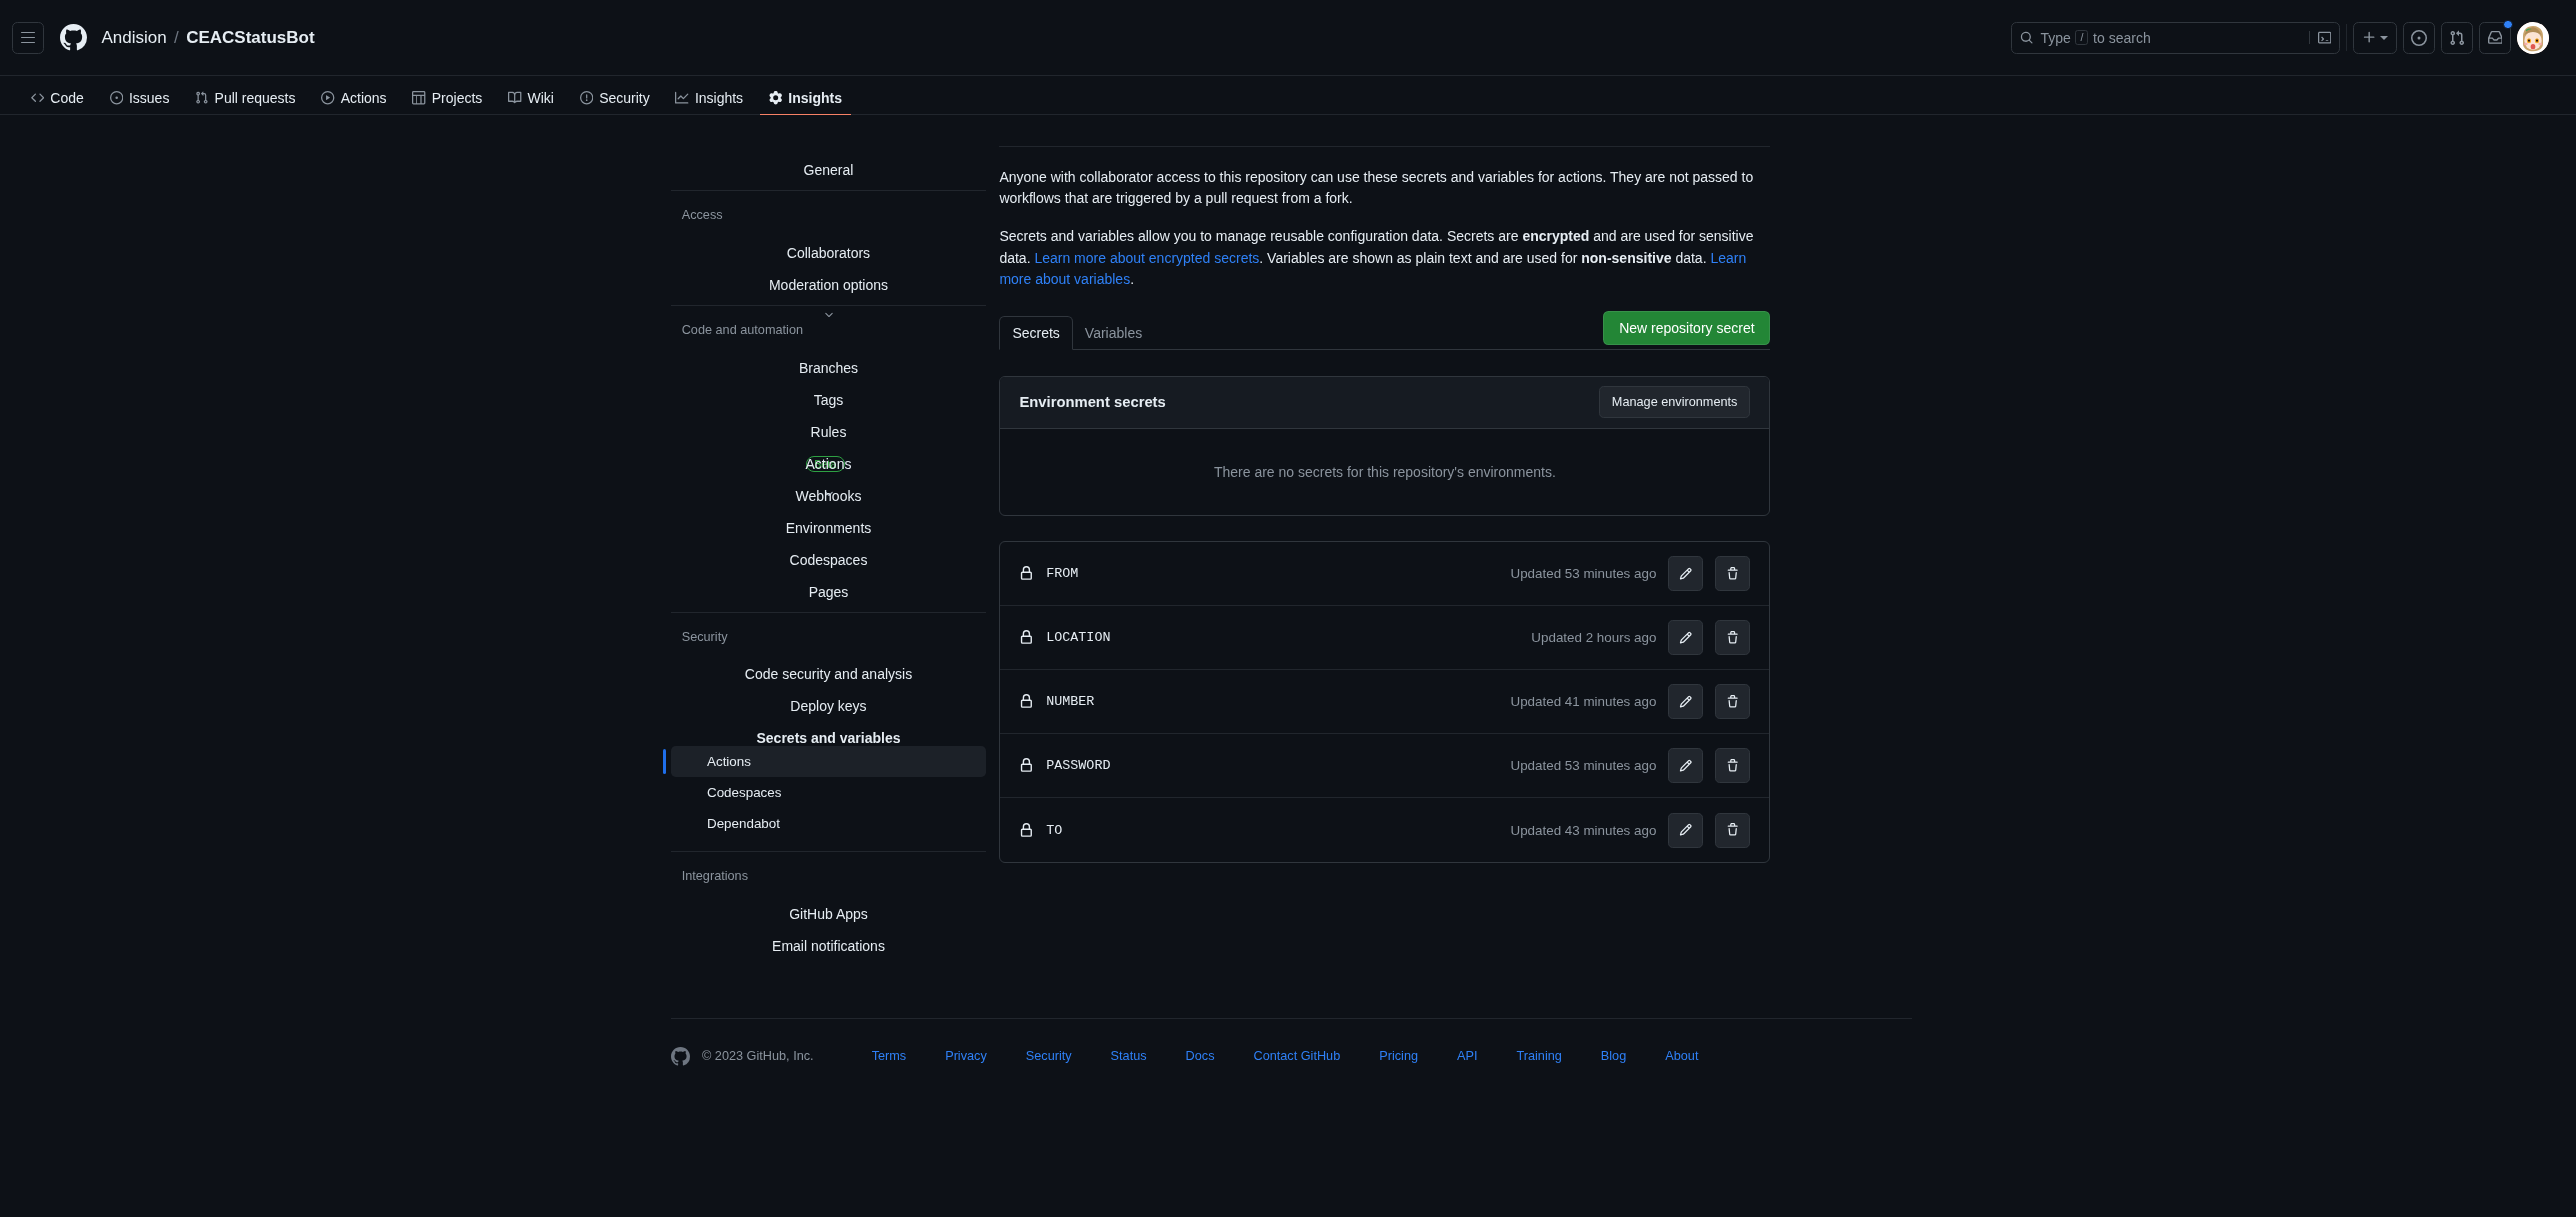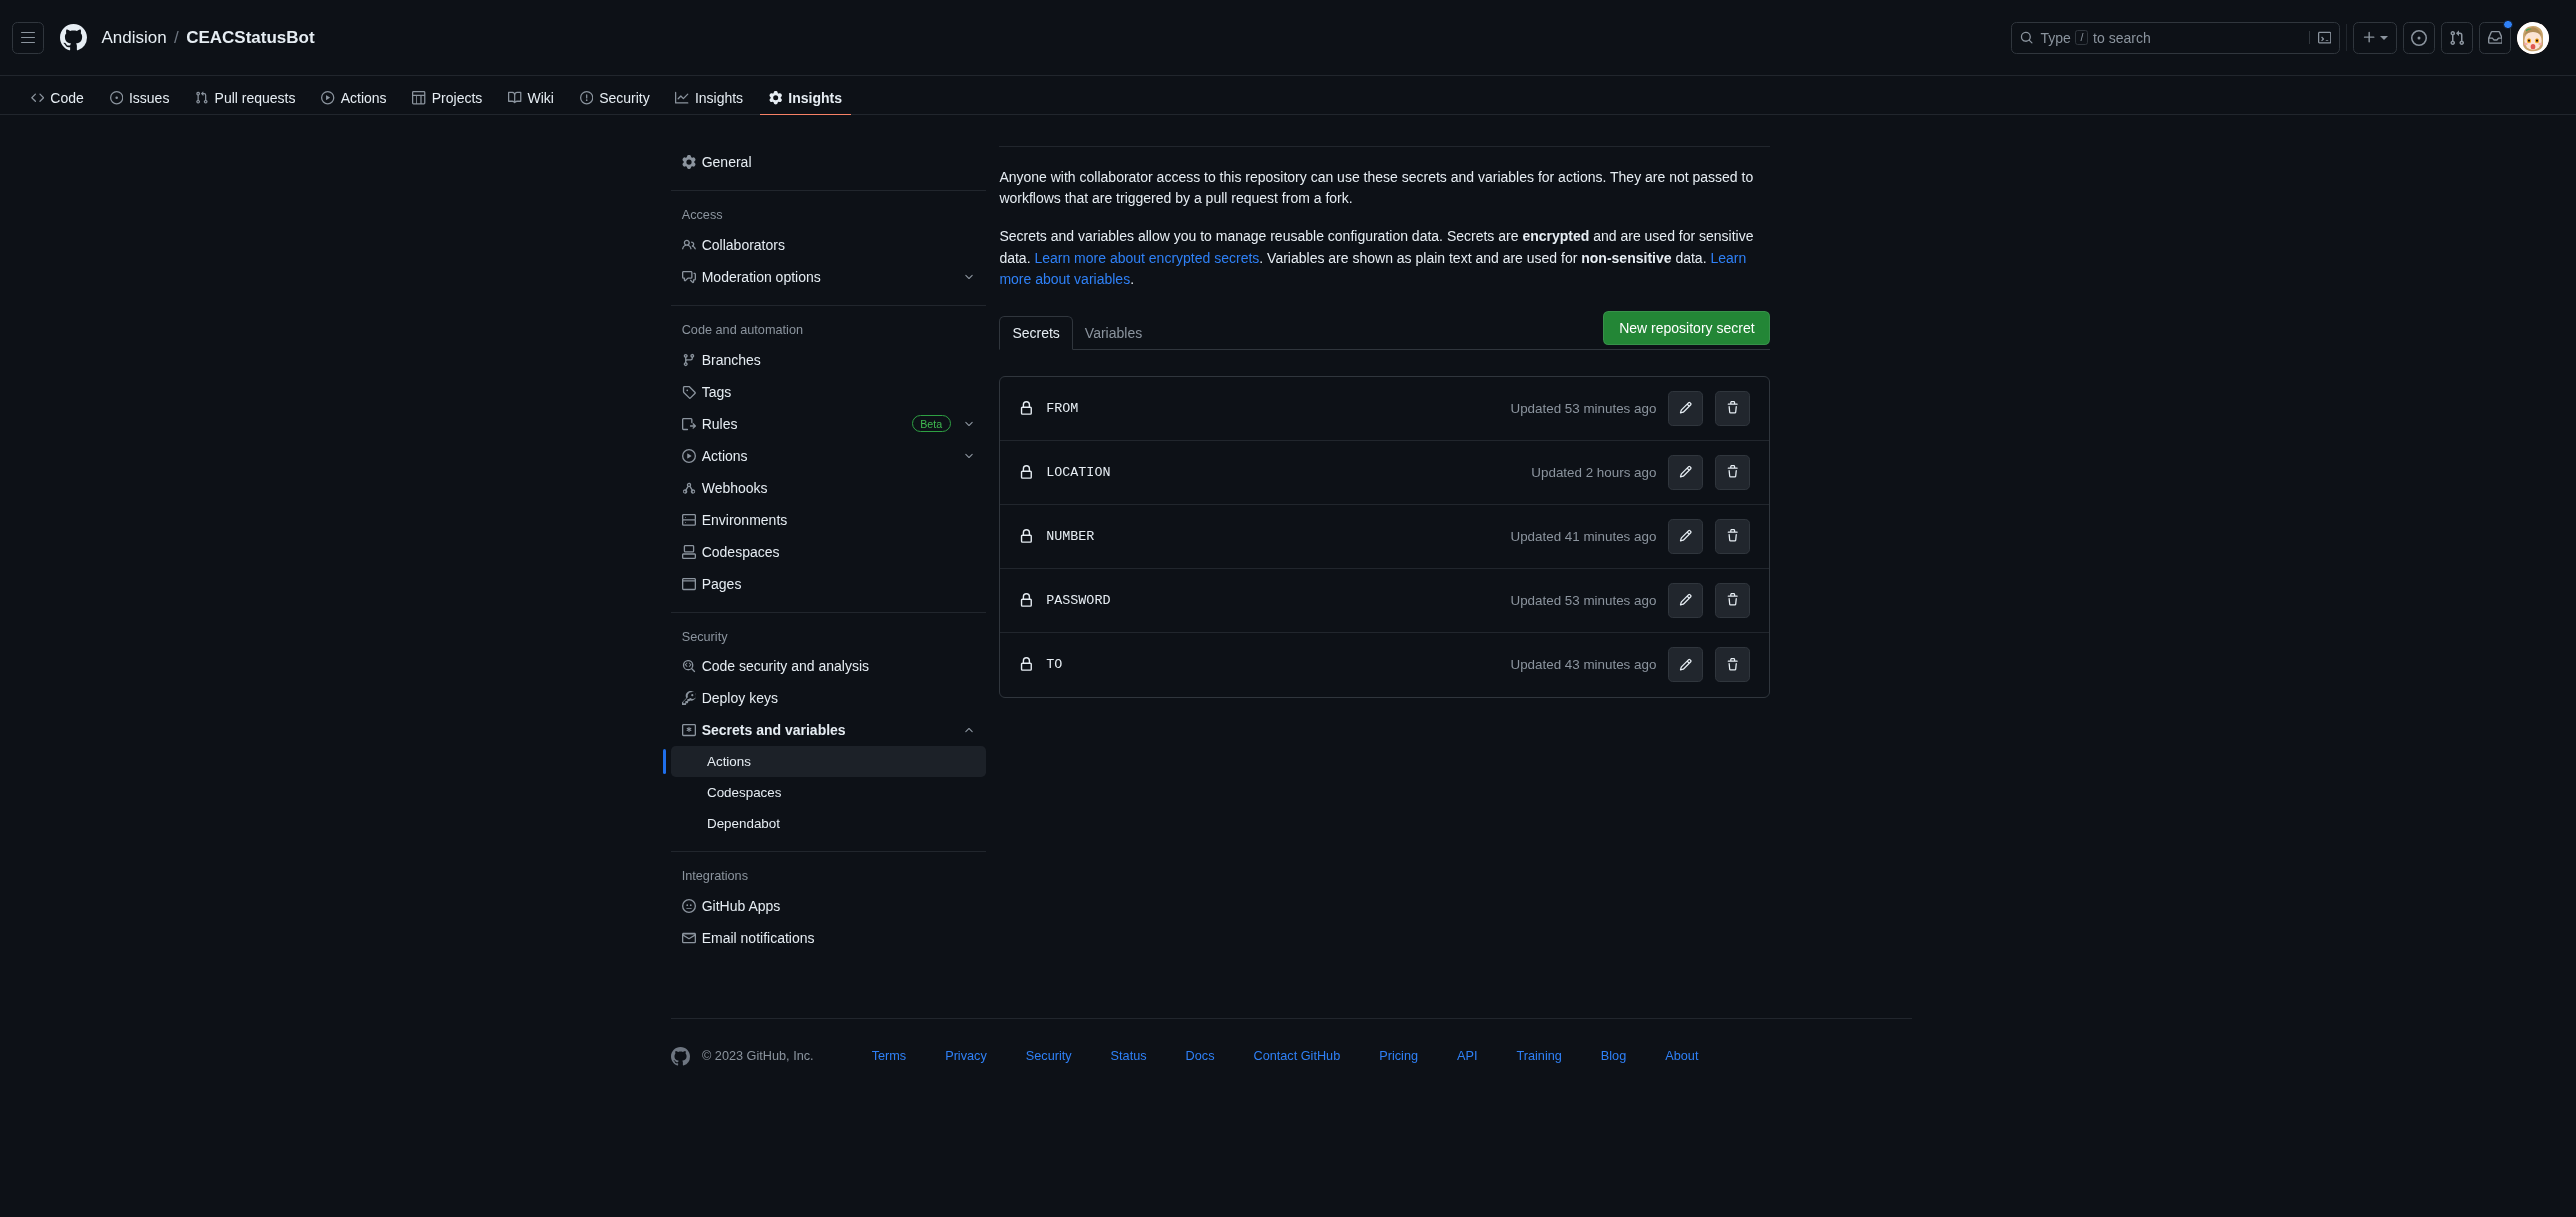--- a/index.html
+++ b/index.html
@@ -79,23 +79,23 @@
   .page { display: flex; padding: 31px 0 0 0; }
   .sidebar { width: 315px; margin-left: 671px; flex: none; }
   .content { width: 771px; margin-left: 13.4px; }
 
   
   .side-sec-title {
     font-size: 12.7px; color: #8b949e; padding: 0 10.7px; margin: 17.4px 0 6.7px 0;
   }
   .side-divider { height: 0.7px; background: #21262d; margin: 12px 0 0 0; }
   .side-item {
-    display: flex; align-items: center; gap: 6px;
+    display: flex; align-items: center; gap: 16px;
     height: 32px; padding: 0 10.7px; border-radius: 4.7px;
-    font-size: 14px; color: #e6edf3; position: relative;
+    font-size: 14px; color: #e6edf3; position: relative; flex-direction: column;
   }
   .side-item .si-label { flex: 1; }
   .side-item.bold .si-label { font-weight: bold; }
   .side-sub {
     display: flex; align-items: center; height: 31px;
     padding-left: 36px; border-radius: 4.7px; font-size: 13.4px;
     color: #e6edf3; position: relative;
   }
   .side-sub.selected { background: #1c2128; font-weight: 500; }
   .side-sub.selected::before {
@@ -458,20 +458,27 @@
       <div class="tabline"></div>
       <a class="tab active">
         <span>Secrets</span>
       </a>
       <a class="tab">
         <span>Variables</span>
       </a>
       <button class="btn-primary">New repository secret</button>
     </div>
 
+    <div class="panel">
+      <div class="panel-head">
+        <h3>Environment secrets</h3>
+        <button class="btn-secondary">Manage environments</button>
+      </div>
+      <div class="panel-empty">There are no secrets for this repository's environments.</div>
+    </div>
 
     <div class="panel">
 
       <div class="secret-row">
         <svg width="14.8" height="14.8" viewBox="0 0 16 16" fill="#e6edf3">
             <path d="M4 4a4 4 0 0 1 8 0v2h.25c.966 0 1.75.784 1.75 1.75v5.5A1.75 1.75 0 0 1 12.25 15h-8.5A1.75 1.75 0 0 1 2 13.25v-5.5C2 6.784 2.784 6 3.75 6H4Zm8.25 3.5h-8.5a.25.25 0 0 0-.25.25v5.5c0 .138.112.25.25.25h8.5a.25.25 0 0 0 .25-.25v-5.5a.25.25 0 0 0-.25-.25ZM10.5 6V4a2.5 2.5 0 0 0-5 0v2Z"></path>
           </svg>
         <span class="secret-name">FROM</span>
         <span class="secret-time">Updated 53 minutes ago</span>
         <button class="row-btn">

